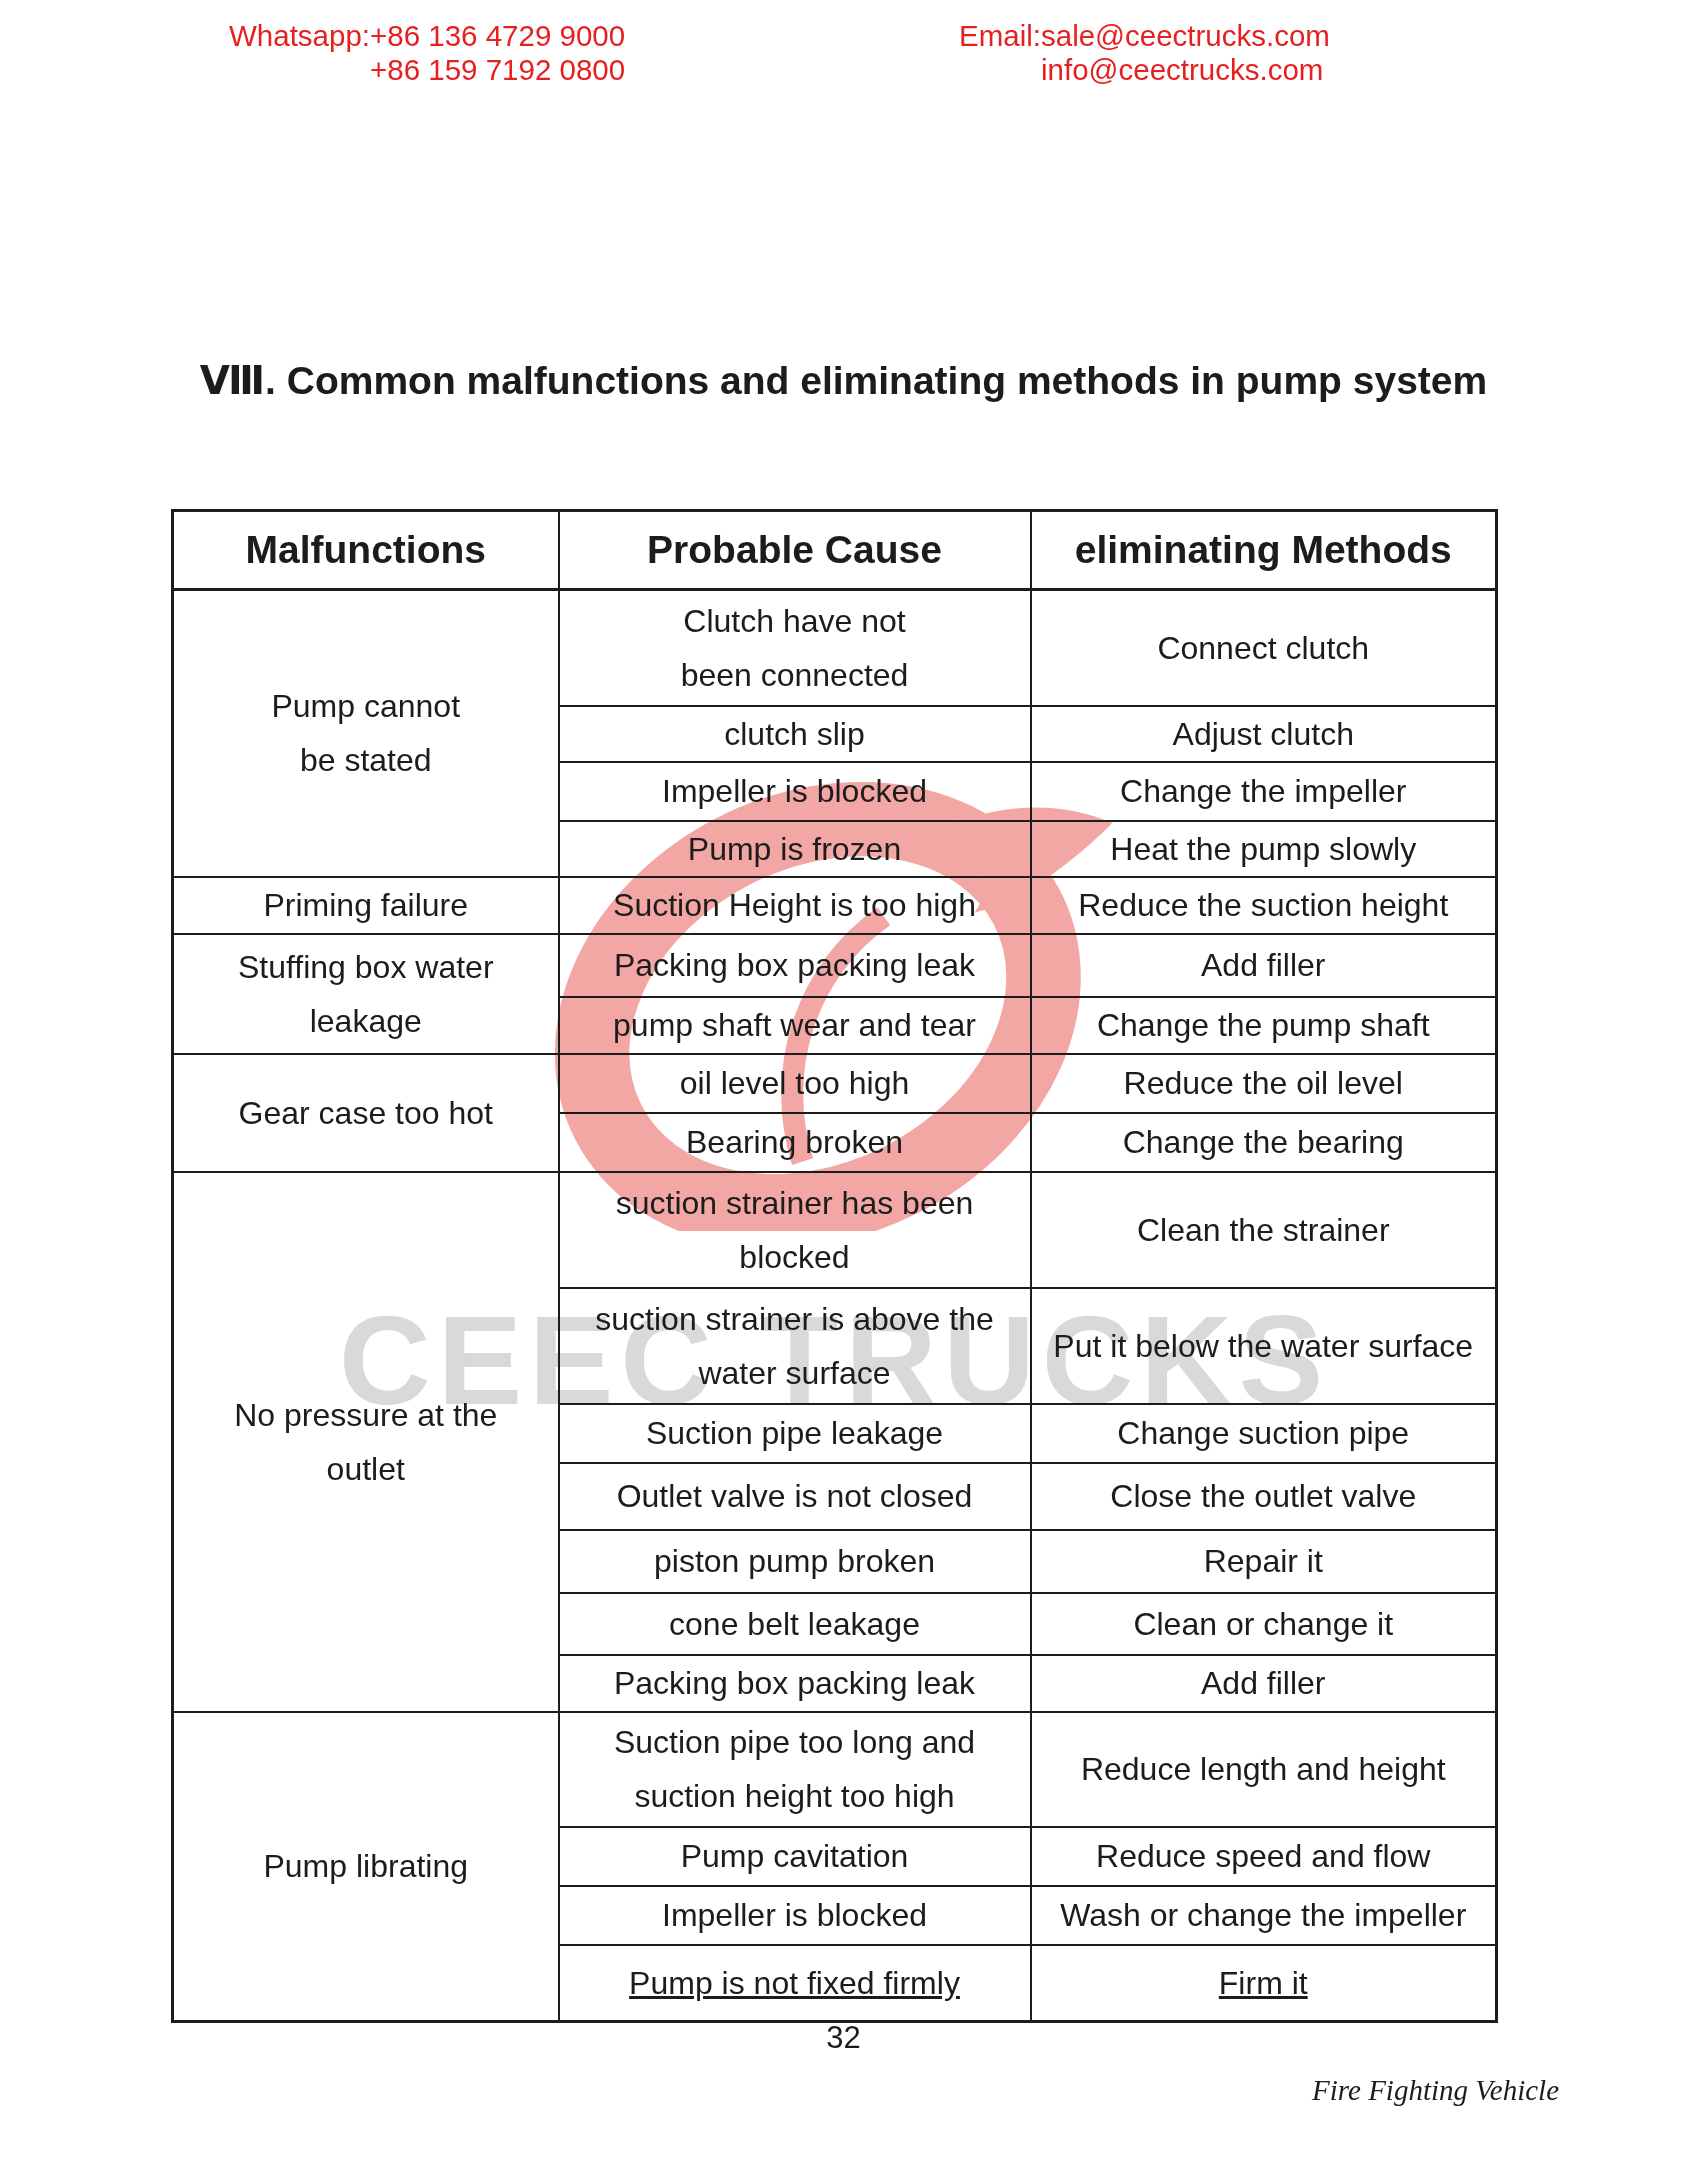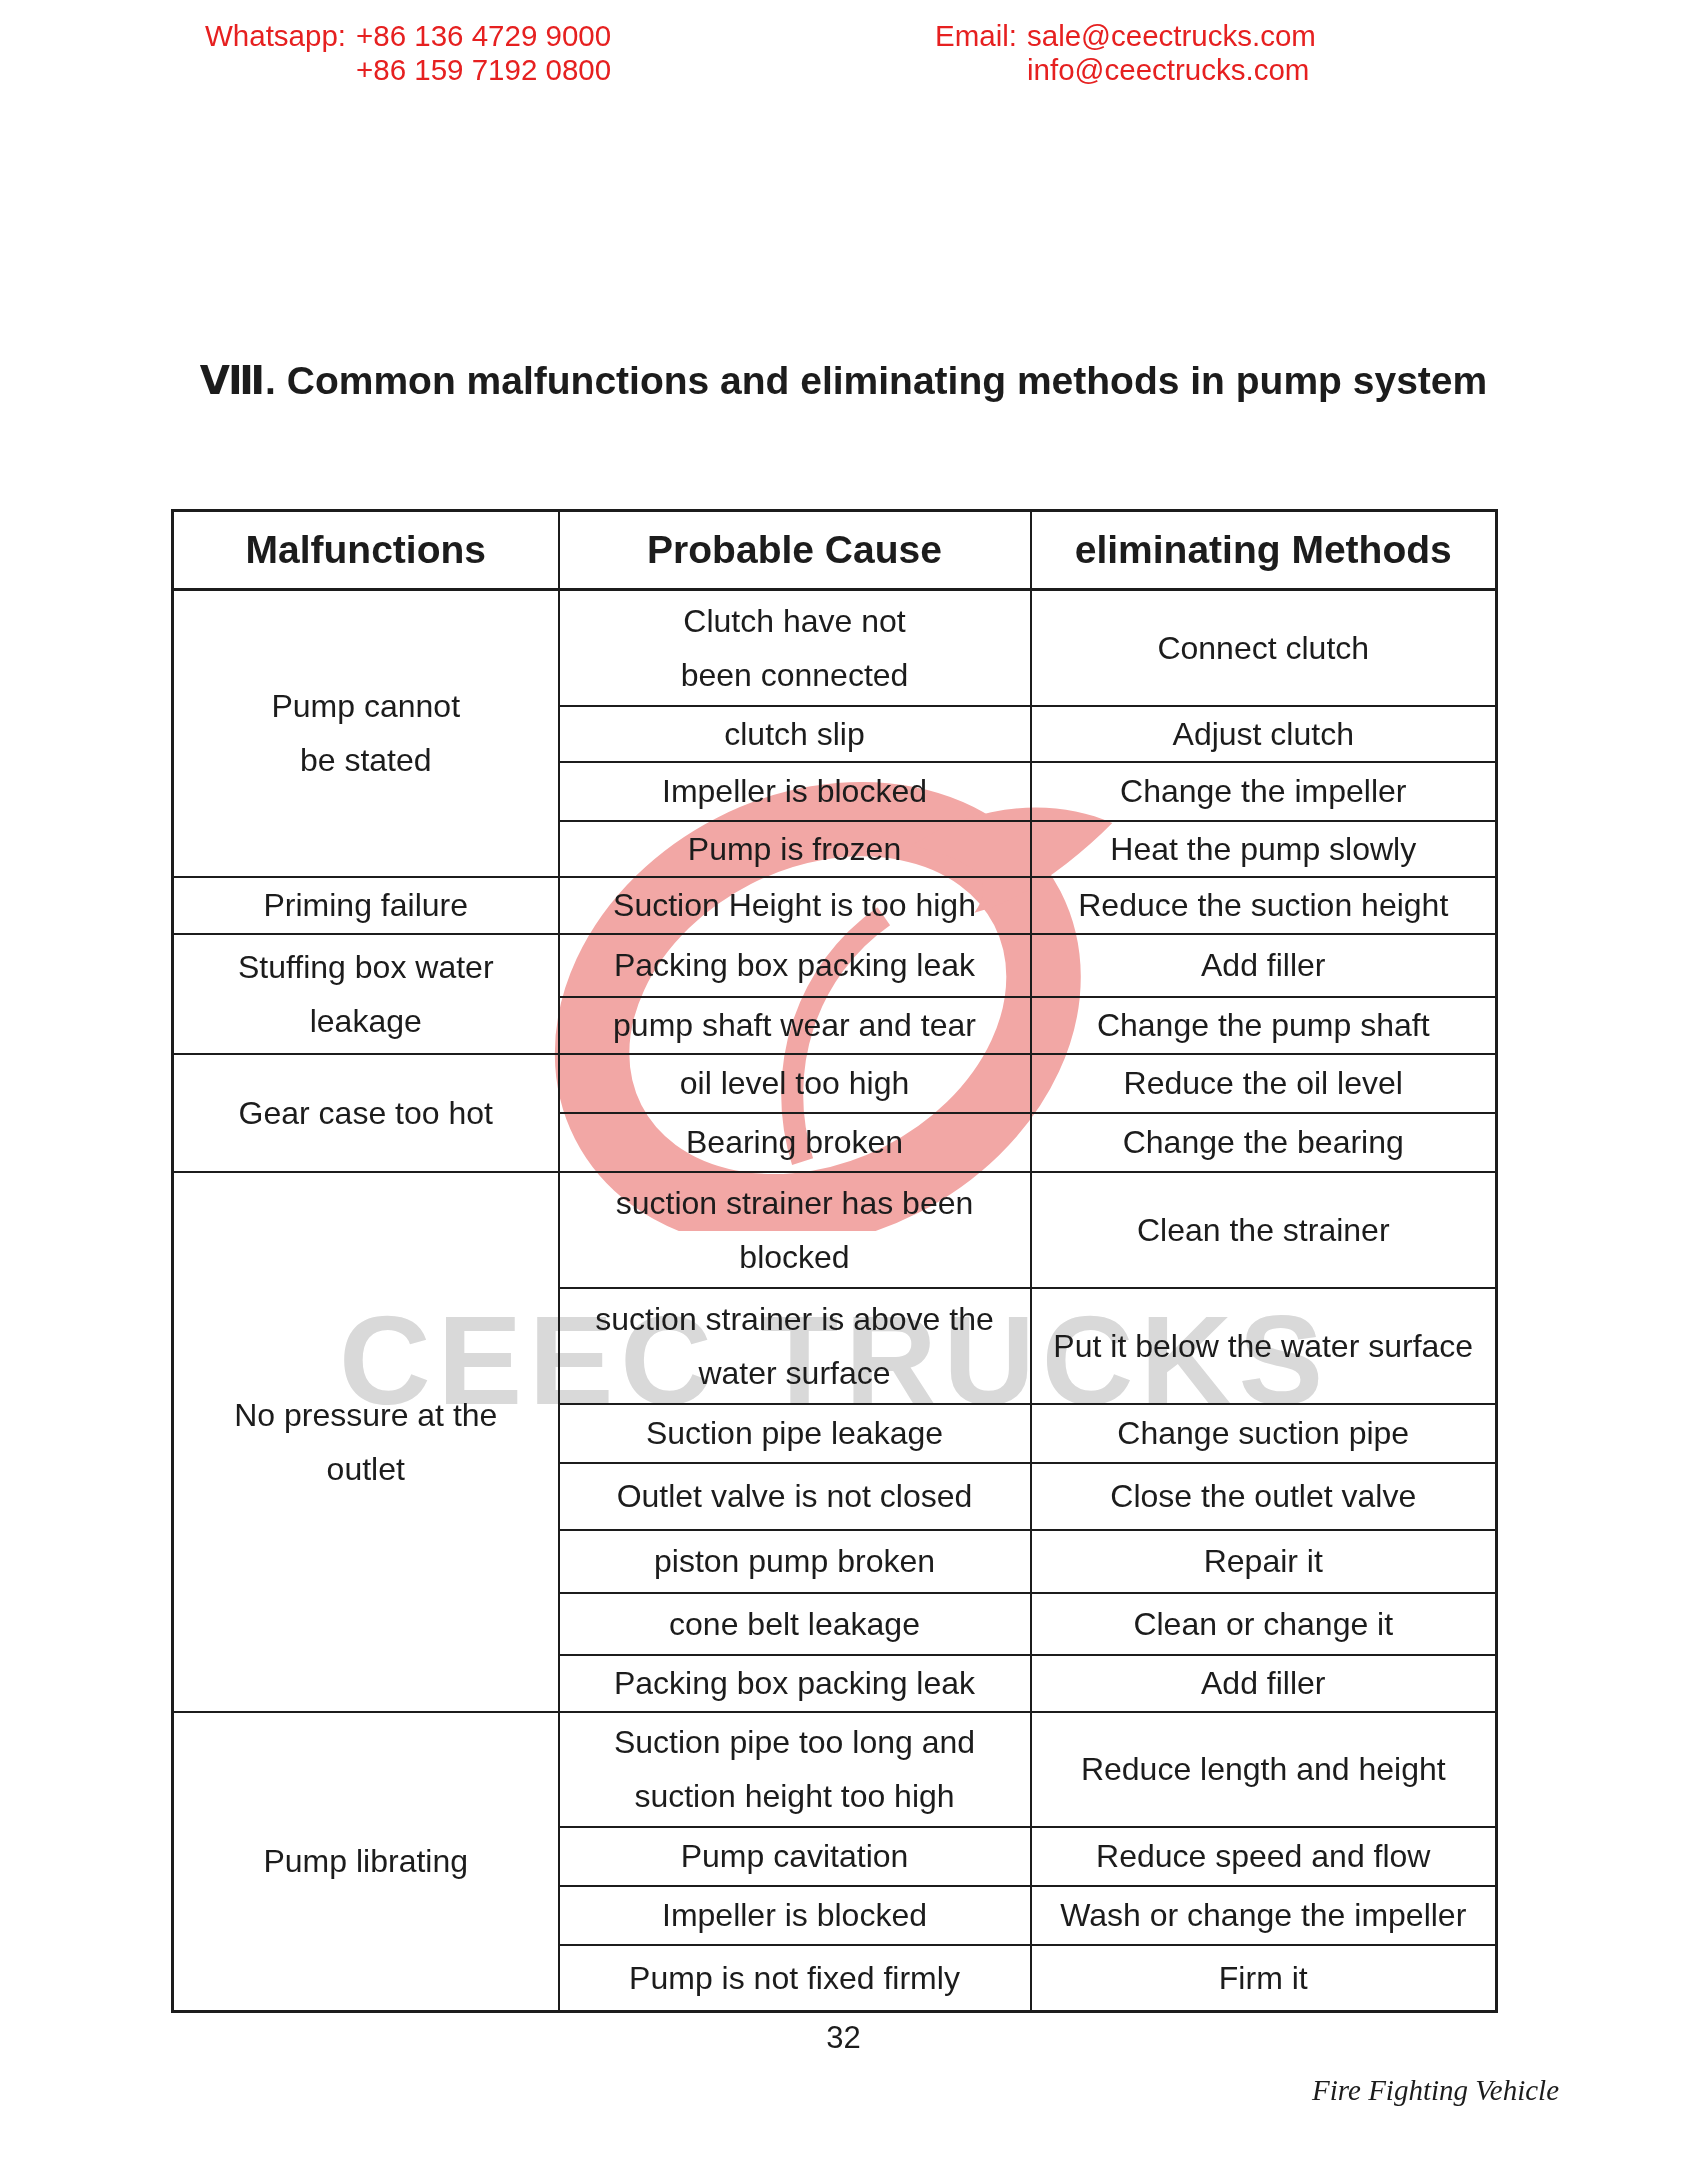--- a/index.html
+++ b/index.html
@@ -7,21 +7,21 @@
     position:relative;
     width:1687px;
     height:2183px;
     background:#ffffff;
     overflow:hidden;
     font-family:"Liberation Sans","DejaVu Sans",sans-serif;
     color:#1c1c1c;
   }
   
   .contacts{position:absolute;top:18.6px;left:0;width:100%;font-size:29.5px;line-height:34px;}
-  .contact-block{position:absolute;display:flex;gap:10px;white-space:nowrap;}
+  .contact-block{position:absolute;display:flex;gap:0;white-space:nowrap;margin-left:24px;}
   .contact-block .vals{display:flex;flex-direction:column;}
   .cb-left{left:205px;}
   .cb-right{left:935px;}
   
   .doc-title{
     position:absolute;top:358px;left:0;width:100%;
     text-align:center;font-weight:bold;font-size:39px;letter-spacing:0px;
   }
   
   .watermark{position:absolute;left:0;top:0;width:100%;height:100%;z-index:1;pointer-events:none;text-decoration:underline;}
@@ -180,21 +180,21 @@
             <td>Reduce length and height</td>
           </tr>
           <tr style="height: 59px;">
             <td>Pump cavitation</td>
             <td>Reduce speed and flow</td>
           </tr>
           <tr style="height: 59px;">
             <td>Impeller is blocked</td>
             <td>Wash or change the impeller</td>
           </tr>
-          <tr style="height: 67px;">
+          <tr style="height: 77px; text-decoration: underline;">
             <td>Pump is not fixed firmly</td>
             <td>Firm it</td>
           </tr>
         </tbody>
     </table>
   </div>
 
   <div class="page-number">32</div>
   <div class="doc-label">Fire Fighting Vehicle</div>
 

